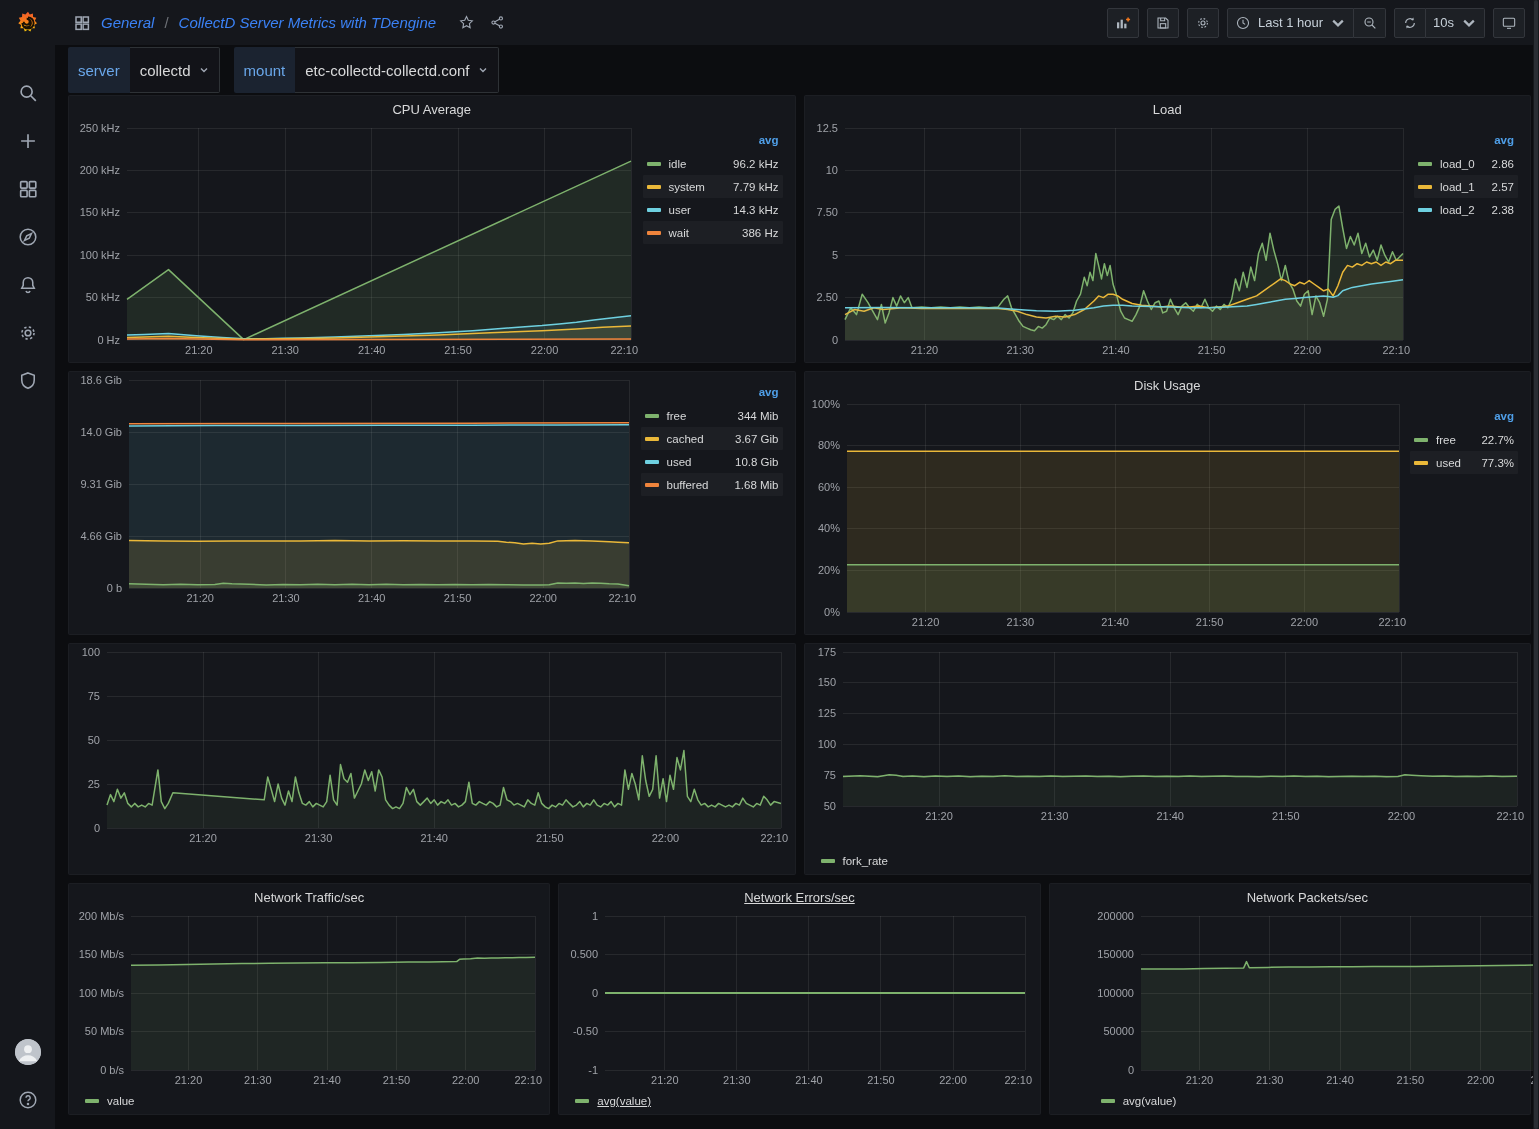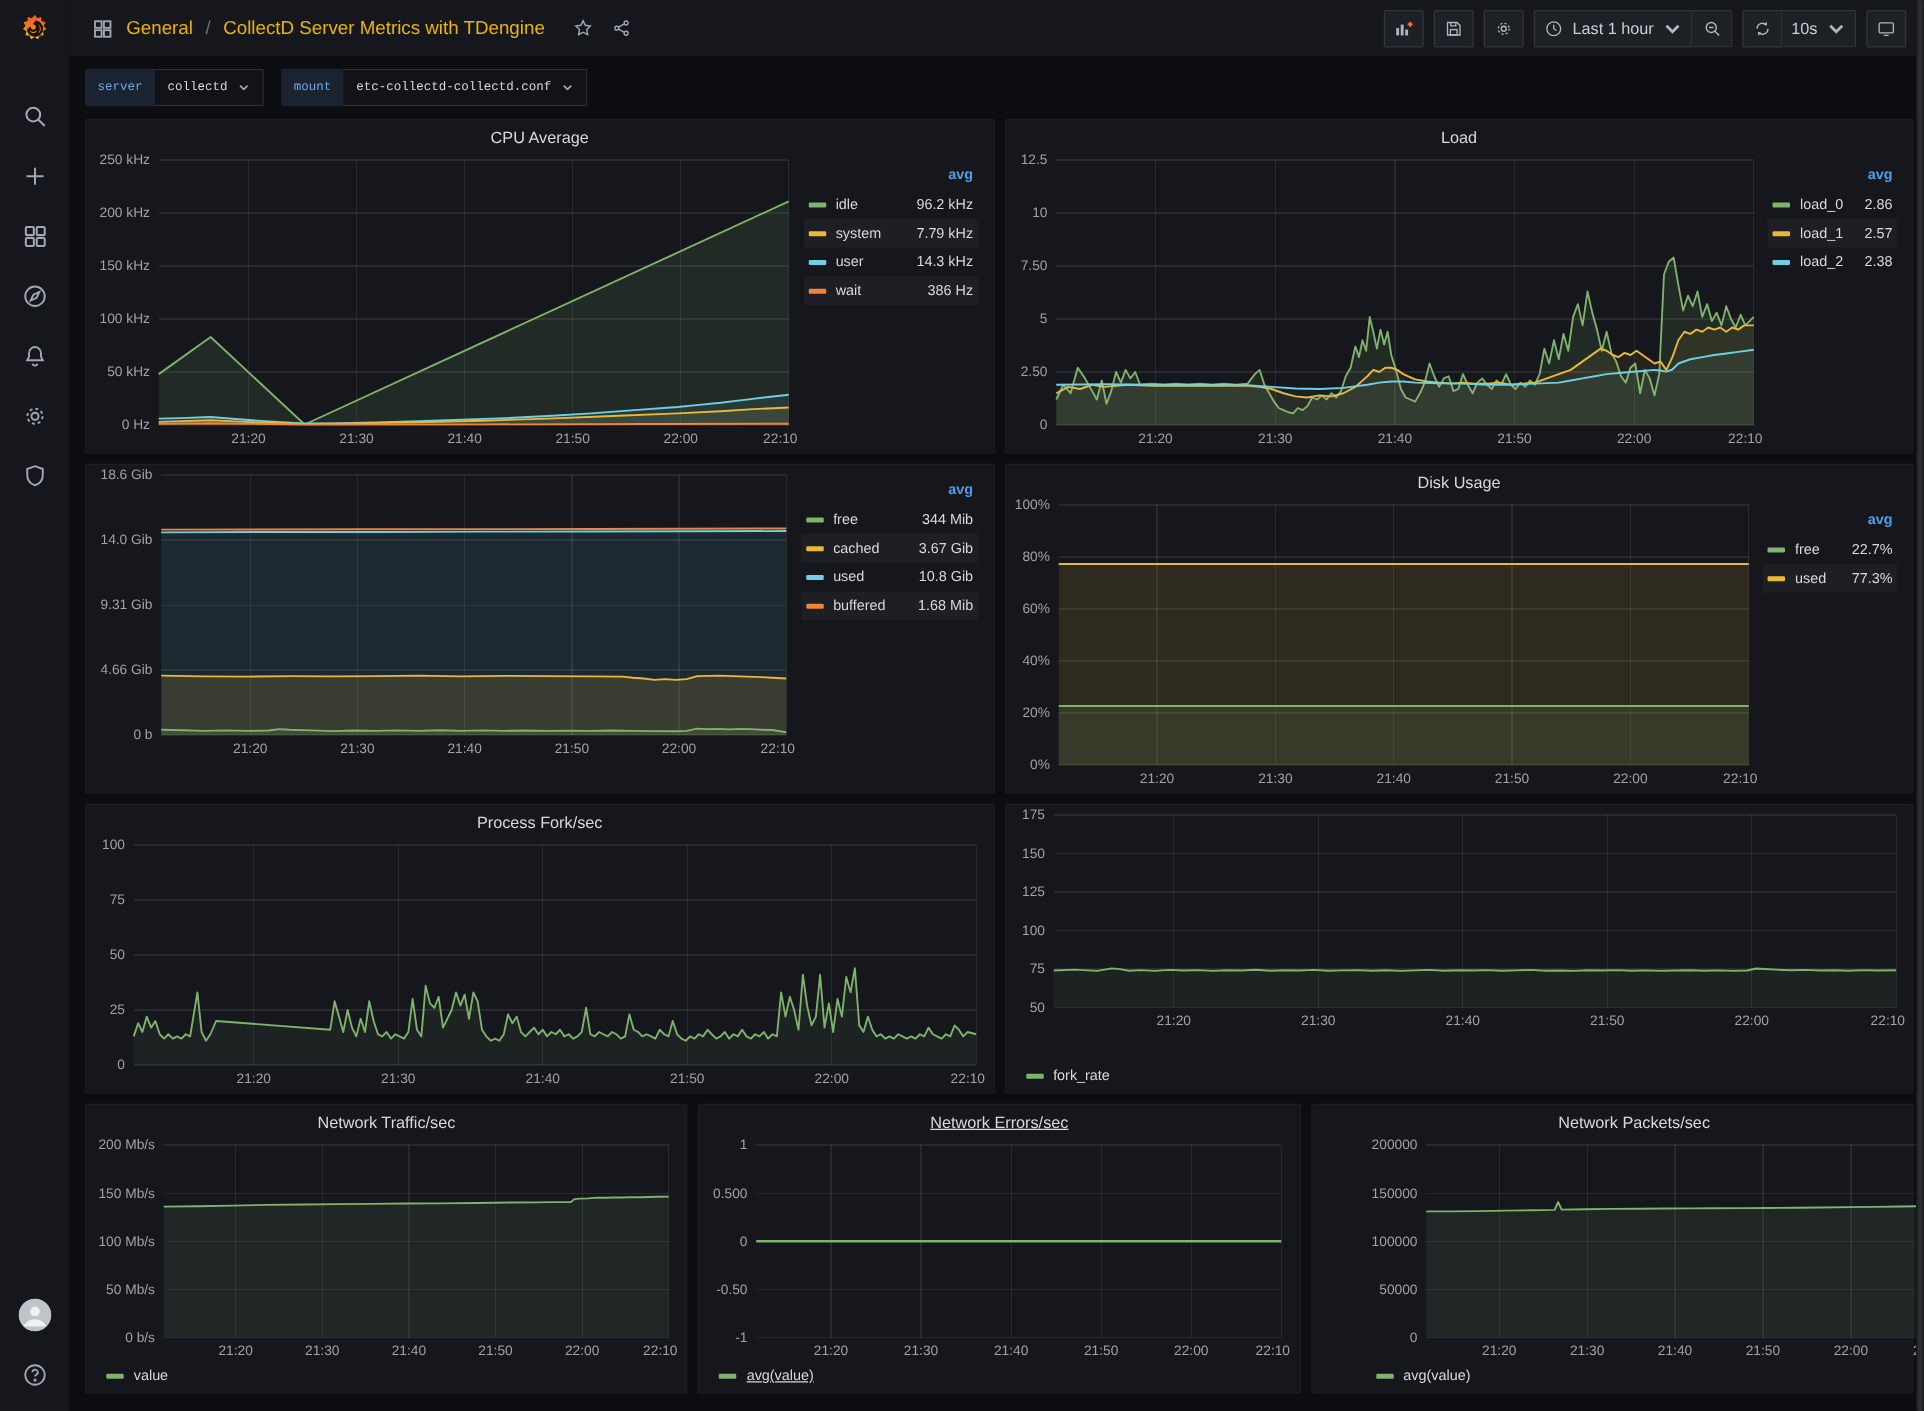--- a/index.html
+++ b/index.html
@@ -15,37 +15,37 @@
   .side-icon svg { width:22px; height:22px; }
   .side-bottom { margin-top:auto; display:flex; flex-direction:column; align-items:center; gap:24px; margin-bottom:18px; color:#9fa7b3; }
   .avatar { width:26px; height:26px; border-radius:50%; overflow:hidden; background:#c3c8cf; }
 
   
   .main { flex:1; display:flex; flex-direction:column; min-width:0; }
   .topbar { height:45px; background:#15171c; display:flex; align-items:center; padding:0 14px 0 18px; flex-shrink:0; }
   .breadcrumb { display:flex; align-items:center; gap:10px; font-size:15px; }
   .crumb-icon { color:#9fa7b3; width:18px; height:18px; }
   .crumb-sep { color:#6e7177; }
-  .crumb-text { color:#eab308; cursor:pointer; }
+  .crumb-text { color:#3b82f6; cursor:pointer;font-style:italic; }
   .title-icons { display:flex; gap:14px; margin-left:12px; color:#9fa7b3; }
   .title-icons svg { width:17px; height:17px; cursor:pointer; }
 
   .toolbar { margin-left:auto; display:flex; gap:8px; align-items:center; }
   .tb-btn { height:30px; min-width:32px; padding:0 7px; background:#1d2025; border:1px solid #33363c;
      border-radius:2px; display:flex; align-items:center; justify-content:center; gap:7px;
      color:#aeb6bf; font-size:13px; cursor:pointer; }
   .tb-btn svg { width:16px; height:16px; }
   .tb-group { display:flex; }
   .tb-group .tb-btn:first-child { border-radius:2px 0 0 2px; }
   .tb-group .tb-btn:last-child { border-radius:0 2px 2px 0; border-left:none; }
   .tb-label { color:#c7d0d9;text-align:center; }
 
   
   .submenu { height:50px; display:flex; align-items:center; gap:14px; padding:0 14px 0 13px; background:#0c0d10; }
-  .chip { display:flex; align-items:stretch; height:30px; font-size:10px;font-family:Liberation Mono, monospace; }
+  .chip { display:flex; align-items:stretch; height:46px; font-size:15px; }
   .chip-label { background:#1b2330; color:#6aa7ea; display:flex; align-items:center; padding:0 10px; border-radius:2px 0 0 2px; }
   .chip-value { background:#121318; border:1px solid #2e3236; border-left:none; color:#d8d9da;
      display:flex; align-items:center; gap:8px; padding:0 10px; border-radius:0 2px 2px 0; cursor:pointer; }
   .chip-value svg { width:10px; height:10px; color:#9fa7b3; }
 
   
   .dash { flex:1; display:grid; grid-template-columns:repeat(6,1fr);
      grid-template-rows:268px 264px 232px 232px; gap:8px; padding:0 8px 8px 13px; }
   .panel { background:#15171c; border:1px solid rgba(255,255,255,0.03); border-radius:2px;
      display:flex; flex-direction:column; min-width:0; min-height:0; }
@@ -489,21 +489,20 @@
               <div class="lg-row alt">
         <span class="sw" style="background:#EAB839"></span>
         <span class="lg-name">used</span>
         <span class="lg-val">77.3%</span>
               </div>
             </div>
         </div>
       </section>
 
       <section class="panel p-fork">
-        <h2 class="panel-title">Process Fork/sec</h2>
         <div class="panel-body col">
           <div class="plot"><svg width="716" height="204">
                 <line class="grid" x1="34" y1="184.0" x2="708" y2="184.0"></line>
                 <text class="tick ty" x="27" y="187.5">0</text>
                 <line class="grid" x1="34" y1="140.0" x2="708" y2="140.0"></line>
                 <text class="tick ty" x="27" y="143.5">25</text>
                 <line class="grid" x1="34" y1="96.0" x2="708" y2="96.0"></line>
                 <text class="tick ty" x="27" y="99.5">50</text>
                 <line class="grid" x1="34" y1="52.0" x2="708" y2="52.0"></line>
                 <text class="tick ty" x="27" y="55.5">75</text>

